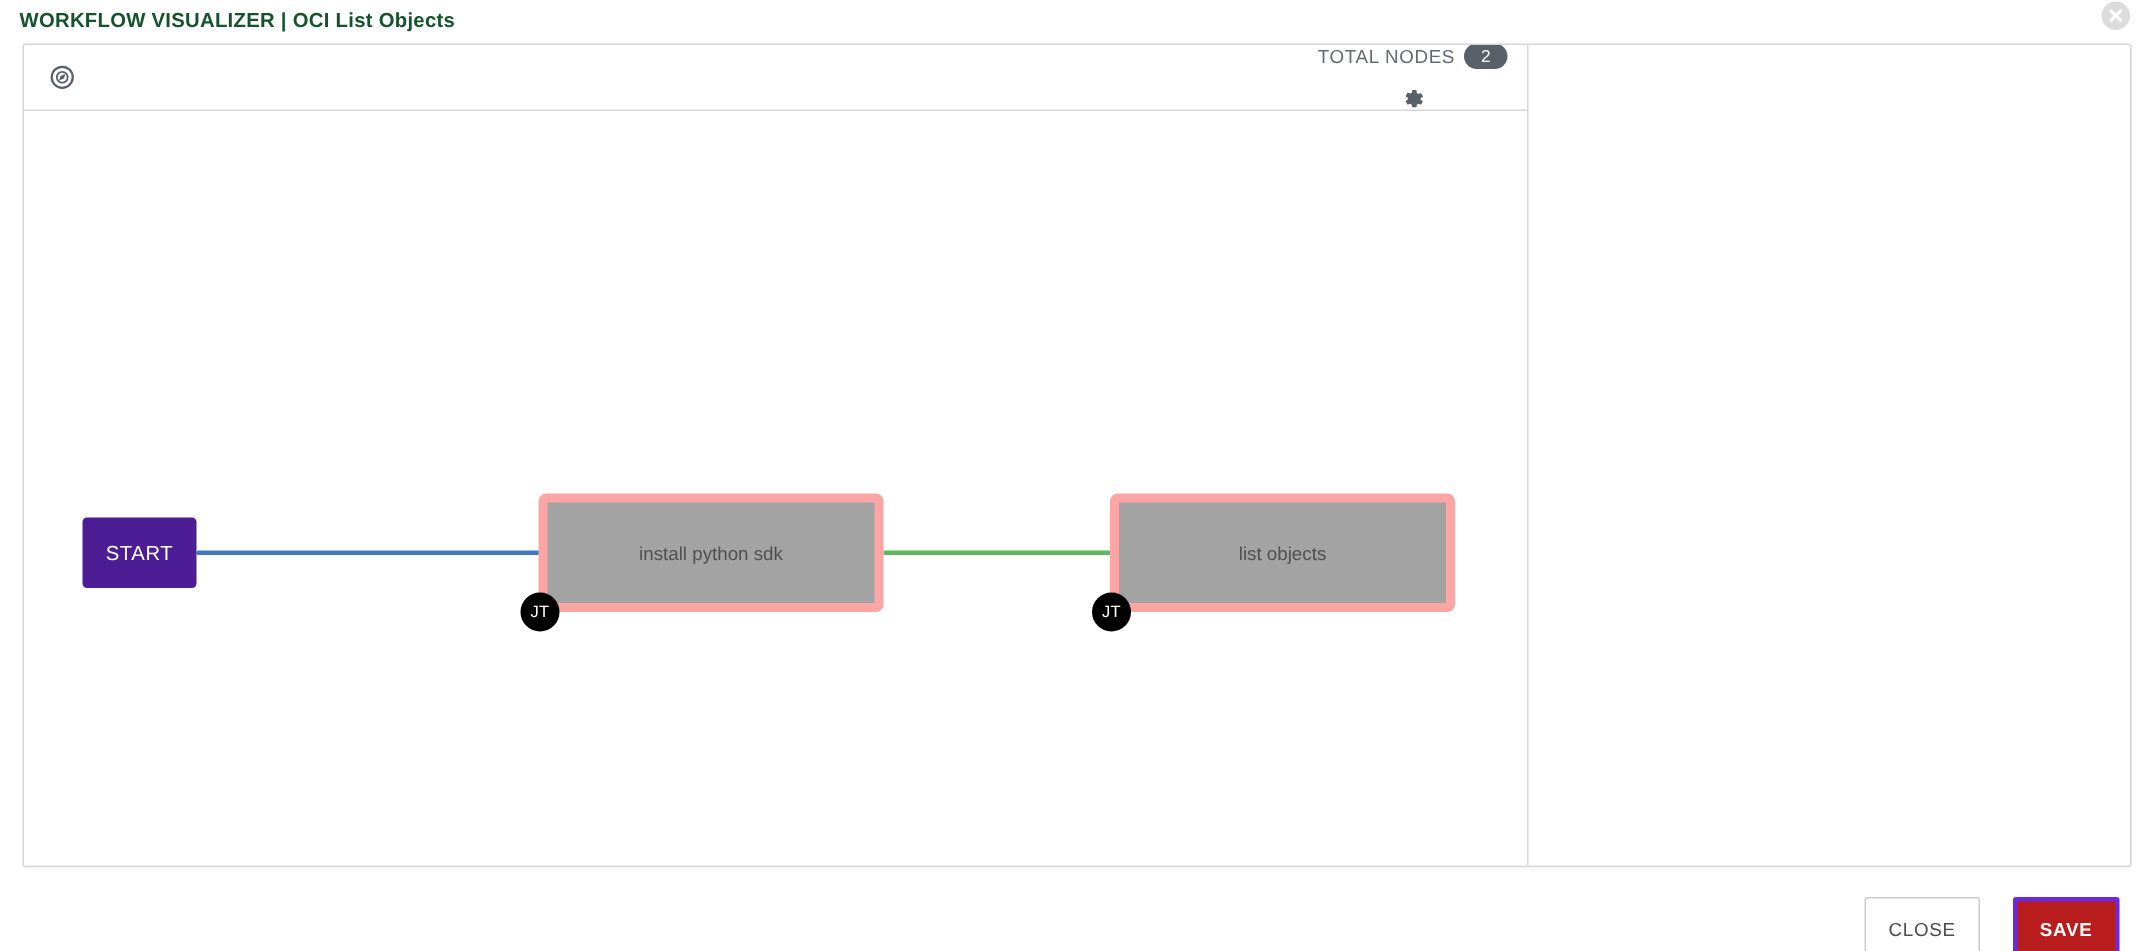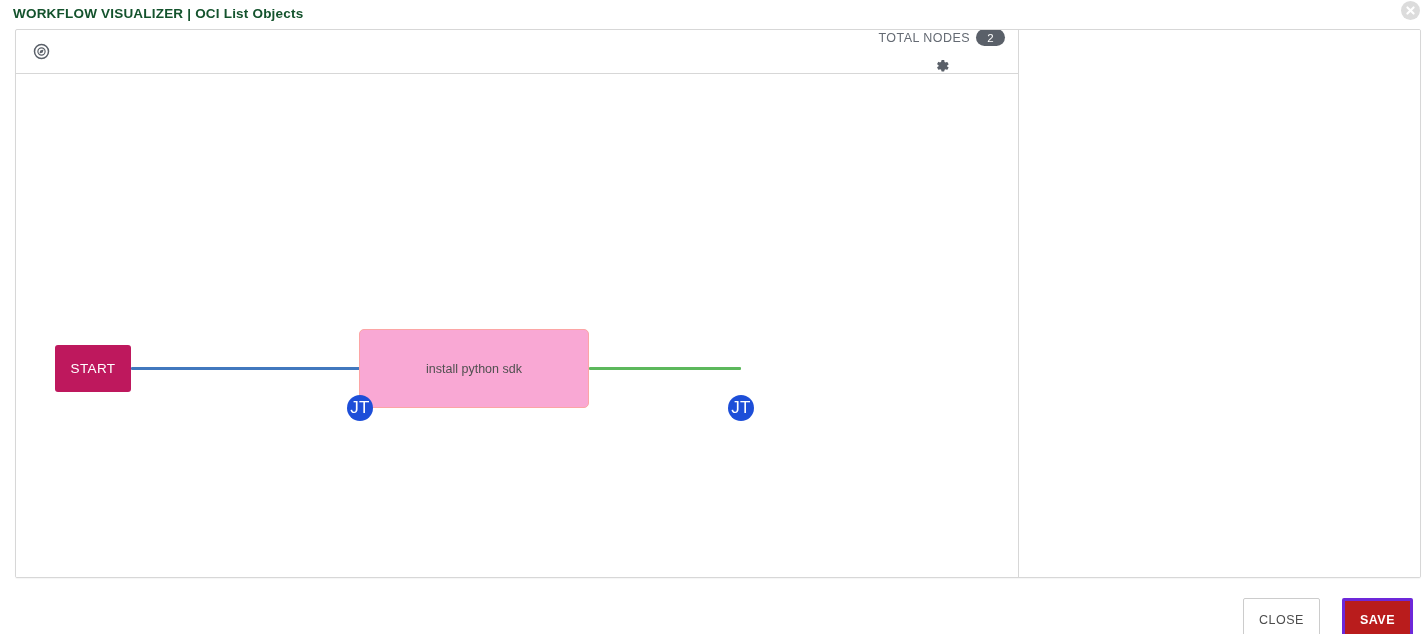--- a/index.html
+++ b/index.html
@@ -142,47 +142,47 @@
     align-items: center;
     justify-content: center;
     cursor: pointer;
   }
 
   .node-start {
     left: 39px;
     top: 271px;
     width: 76px;
     height: 47px;
-    background: #be185d;
+    background: #4c1d95;
     border-radius: 3px;
     color: #ffffff;
     font-size: 13.5px;
     letter-spacing: 0.4px;
   }
 
   .node-job {
     width: 230px;
     height: 79px;
-    background: #f9a8d4;
-    border: 1px solid #fca5a5;
+    background: #a3a3a3;
+    border: 6px solid #fca5a5;
     border-radius: 5px;
     color: #505050;
     font-size: 12.5px;
   }
   .node-job.n1 { left: 343px; top: 255px; }
   .node-job.n2 { left: 724px; top: 255px; }
 
   .node-type-badge {
     position: absolute;
     width: 26px;
     height: 26px;
     border-radius: 50%;
-    background: #1d4ed8;
+    background: #000000;
     color: #ffffff;
-    font-size: 17px;
+    font-size: 11px;
     display: flex;
     align-items: center;
     justify-content: center;
     letter-spacing: 0.2px;
     cursor: pointer;
   }
   .node-type-badge.b1 { left: 331px; top: 321px; }
   .node-type-badge.b2 { left: 712px; top: 321px; }
 
   .link {
@@ -282,20 +282,23 @@
       <div class="link link-blue"></div>
       <div class="link link-green"></div>
 
       <div class="node node-start">START</div>
 
       <div class="node node-job n1">
         <span>install python sdk</span>
       </div>
       <div class="node-type-badge b1">JT</div>
 
+      <div class="node node-job n2">
+        <span>list objects</span>
+      </div>
       <div class="node-type-badge b2">JT</div>
 
     </div>
   </div>
 
   <div class="side-column"></div>
 </div>
 
 <div class="dialog-footer">
   <button class="btn btn-close">CLOSE</button>

